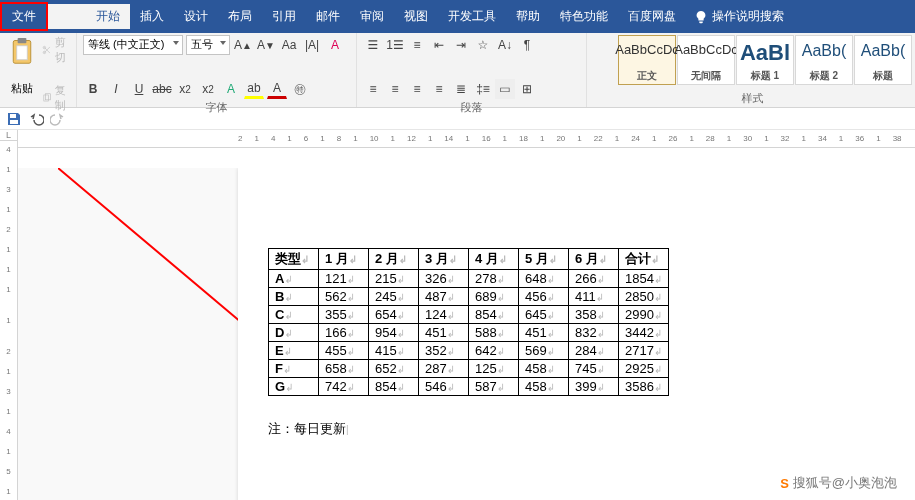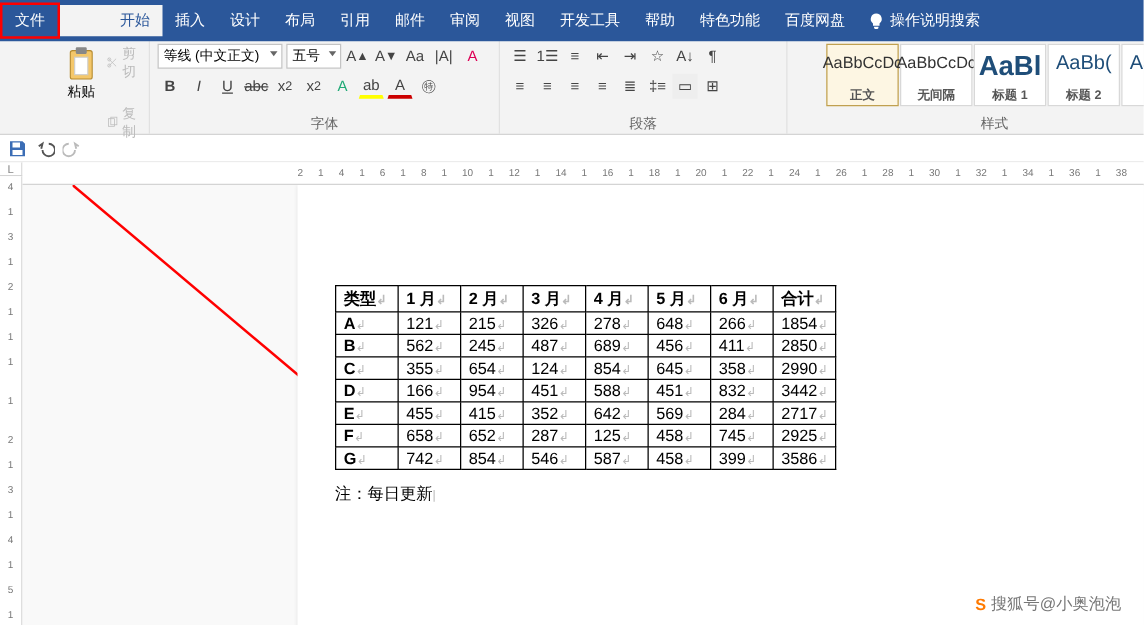--- a/index.html
+++ b/index.html
@@ -11,38 +11,38 @@
 .menubar .tab.file { background: #2b579a; border: 2px solid red; margin: -1px 0; }
 .menubar .tab.active { background: #f3f3f3; color: #2b579a; padding-left: 48px; }
 .menubar .tell { display: flex; align-items: center; gap: 4px; margin-left: 8px; font-size: 12px; }
 .menubar .bulb { width: 14px; height: 14px; }
 
 
 .ribbon { background: #f3f3f3; border-bottom: 1px solid #d4d4d4; height: 75px; display: flex; }
 .group { border-right: 1px solid #e1e1e1; display: flex; flex-direction: column; justify-content: space-between; padding: 2px 6px 1px; }
 .group-inner { display: flex; align-items: flex-start; gap: 4px; flex: 1; }
 .group-title { text-align: center; font-size: 11px; color: #666; padding-top: 1px; }
-.paste-btn { display: flex; flex-direction: column; align-items: center; gap: 1px; padding: 2px; margin-left: 43px; }
+.paste-btn { display: flex; flex-direction: column; align-items: center; gap: 16px; padding: 2px; }
 .paste-icon { width: 28px; height: 28px; }
 .paste-label { font-size: 11px; }
 .clip-side { display: flex; flex-direction: column; gap: 18px; }
 .clip-item { display: flex; align-items: center; gap: 3px; font-size: 11px; color: #666; }
 .clip-item.disabled { color: #bbb; }
 .mini-icon { width: 14px; height: 14px; }
 
 .font-top { display: flex; gap: 3px; align-items: center; }
 .font-name { border: 1px solid #c4c4c4; background: #fff; width: 100px; height: 20px; padding: 1px 16px 1px 4px; font-size: 11px; position: relative; }
 .font-size { border: 1px solid #c4c4c4; background: #fff; width: 44px; height: 20px; padding: 1px 12px 1px 4px; font-size: 11px; position: relative; }
 .dd-arr { position: absolute; right: 3px; top: 5px; width: 0; height: 0; border-left: 3px solid transparent; border-right: 3px solid transparent; border-top: 4px solid #666; }
 .font-row { display: flex; gap: 3px; align-items: center; margin-top: 4px; }
 .tb-btn { width: 20px; height: 20px; display: inline-flex; align-items: center; justify-content: center; font-size: 12px; color: #444; border: 1px solid transparent; }
 .tb-btn b { font-weight: bold; }
 .tb-btn i { font-style: italic; }
 .tb-btn u { text-decoration: underline; }
-.col { display: flex; flex-direction: column; }
+.col { display: flex; flex-direction: column; gap: 20px; }
 
 .para-rows .row { display: flex; gap: 2px; align-items: center; }
 .para-rows .row + .row { margin-top: 4px; }
 
 .styles-list { display: flex; gap: 1px; align-items: stretch; margin-left: 25px; }
 .style-card { border: 1px solid #d8d8d8; background: #fff; width: 58px; height: 50px; display: flex; flex-direction: column; justify-content: space-between; align-items: center; padding: 2px 0 1px; }
 .style-card.sel { border-color: #c0a050; background: #fdf6e3; }
 .style-prev { font-size: 13px; color: #333; margin-top: 4px; }
 .style-prev.big { font-size: 22px; font-weight: bold; color: #1f4e79; line-height: 1; }
 .style-prev.h1 { font-size: 16px; color: #1f4e79; }
@@ -58,21 +58,21 @@
 .hruler { height: 18px; border-bottom: 1px solid #d4d4d4; background: #fff; position: relative; font-size: 8px; color: #777; white-space: nowrap; overflow: hidden; padding-left: 220px; display: flex; align-items: center; gap: 12px; }
 .vruler { width: 18px; border-right: 1px solid #d4d4d4; background: #fff; font-size: 8px; color: #777; display: flex; flex-direction: column; align-items: center; padding-top: 4px; gap: 11px; }
 .left-col { display: flex; flex-direction: column; }
 .content { flex: 1; background: #f9f9f9; overflow: hidden; position: relative; }
 .page { background: #fff; margin: 0 0 0 220px; width: 700px; min-height: 600px; box-shadow: 0 0 4px rgba(0,0,0,0.15); padding: 80px 30px 30px 30px; position: relative; }
 
 .tbl { border-collapse: collapse; font-size: 13px; }
 .tbl th, .tbl td { border: 1px solid #000; padding: 1px 6px; text-align: left; min-width: 50px; font-weight: normal; }
 .tbl th { font-weight: bold; }
 .pm { color: #bbb; font-size: 10px; }
-.note { margin-top: 10px; font-size: 13px; }
+.note { margin-top: 24px; font-size: 13px; }
 
 
 .red-arrow { position: absolute; left: 40px; top: 0; width: 200px; height: 170px; pointer-events: none; }
 
 .watermark { position: absolute; right: 12px; bottom: 6px; background: rgba(255,255,255,0.85); color: #777; font-size: 13px; padding: 2px 6px; display: flex; align-items: center; gap: 4px; }
 .watermark .s { color: #ff7a00; font-weight: bold; }
 </style>
 </head>
 <body>
 

